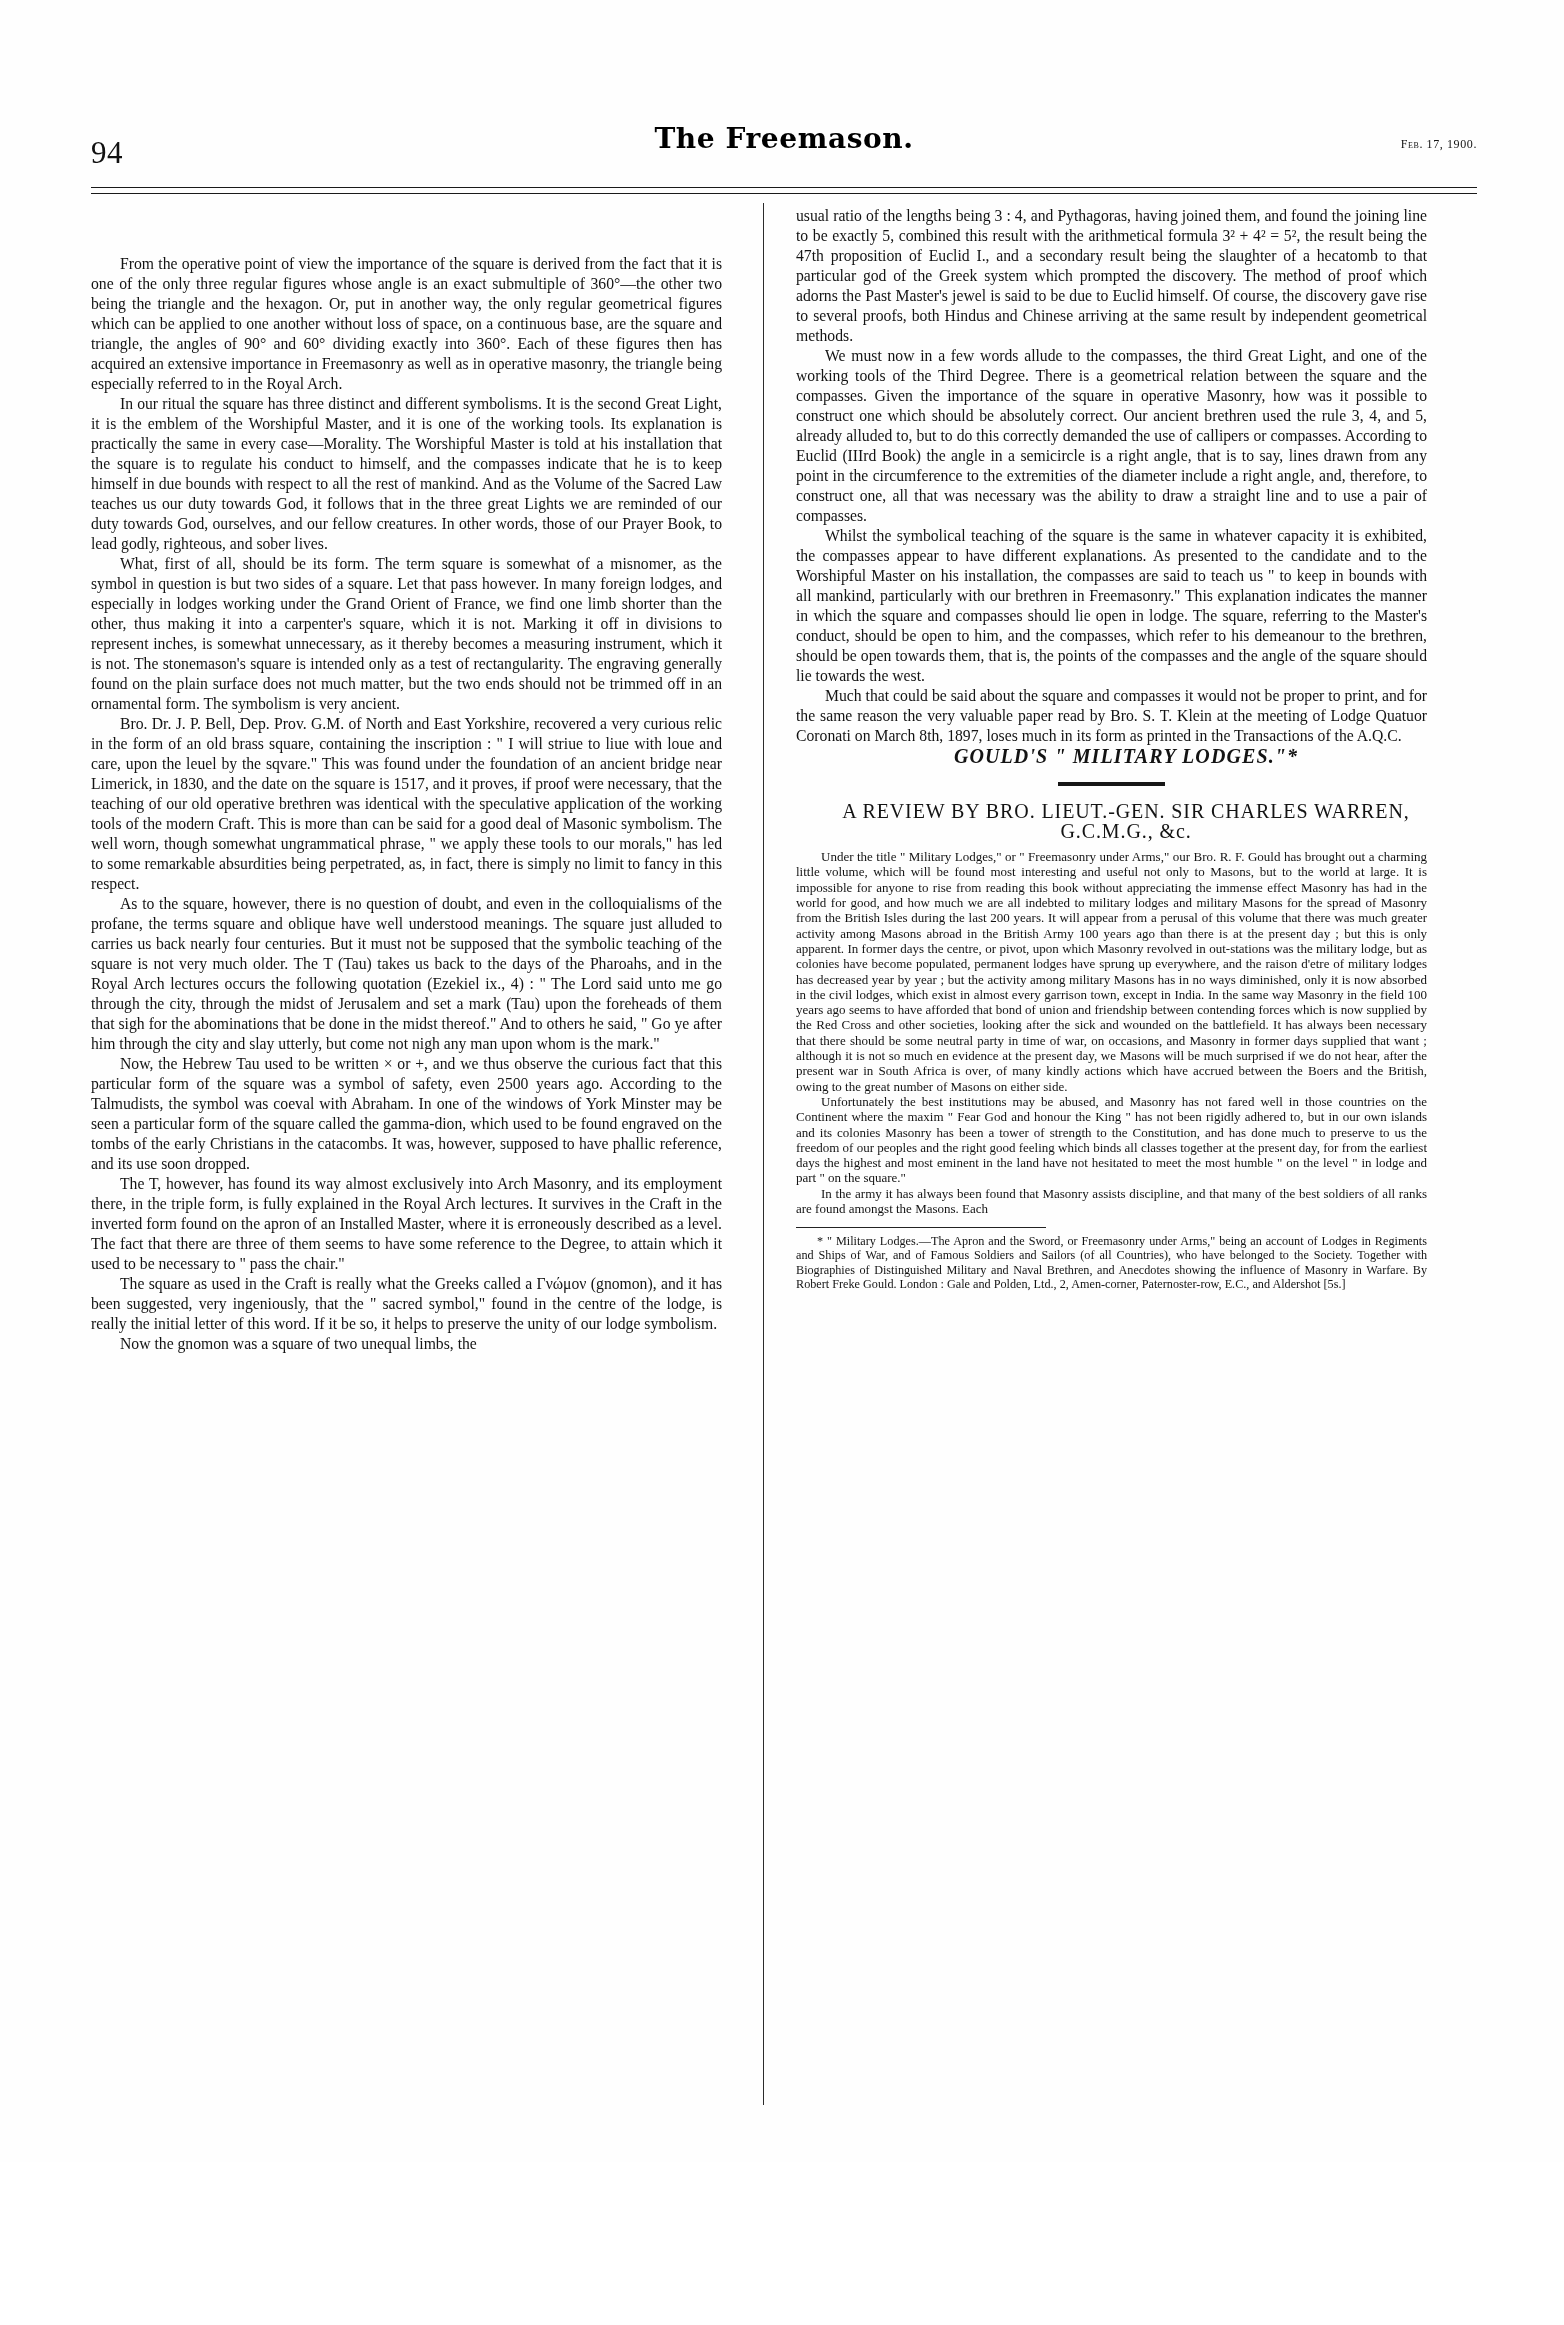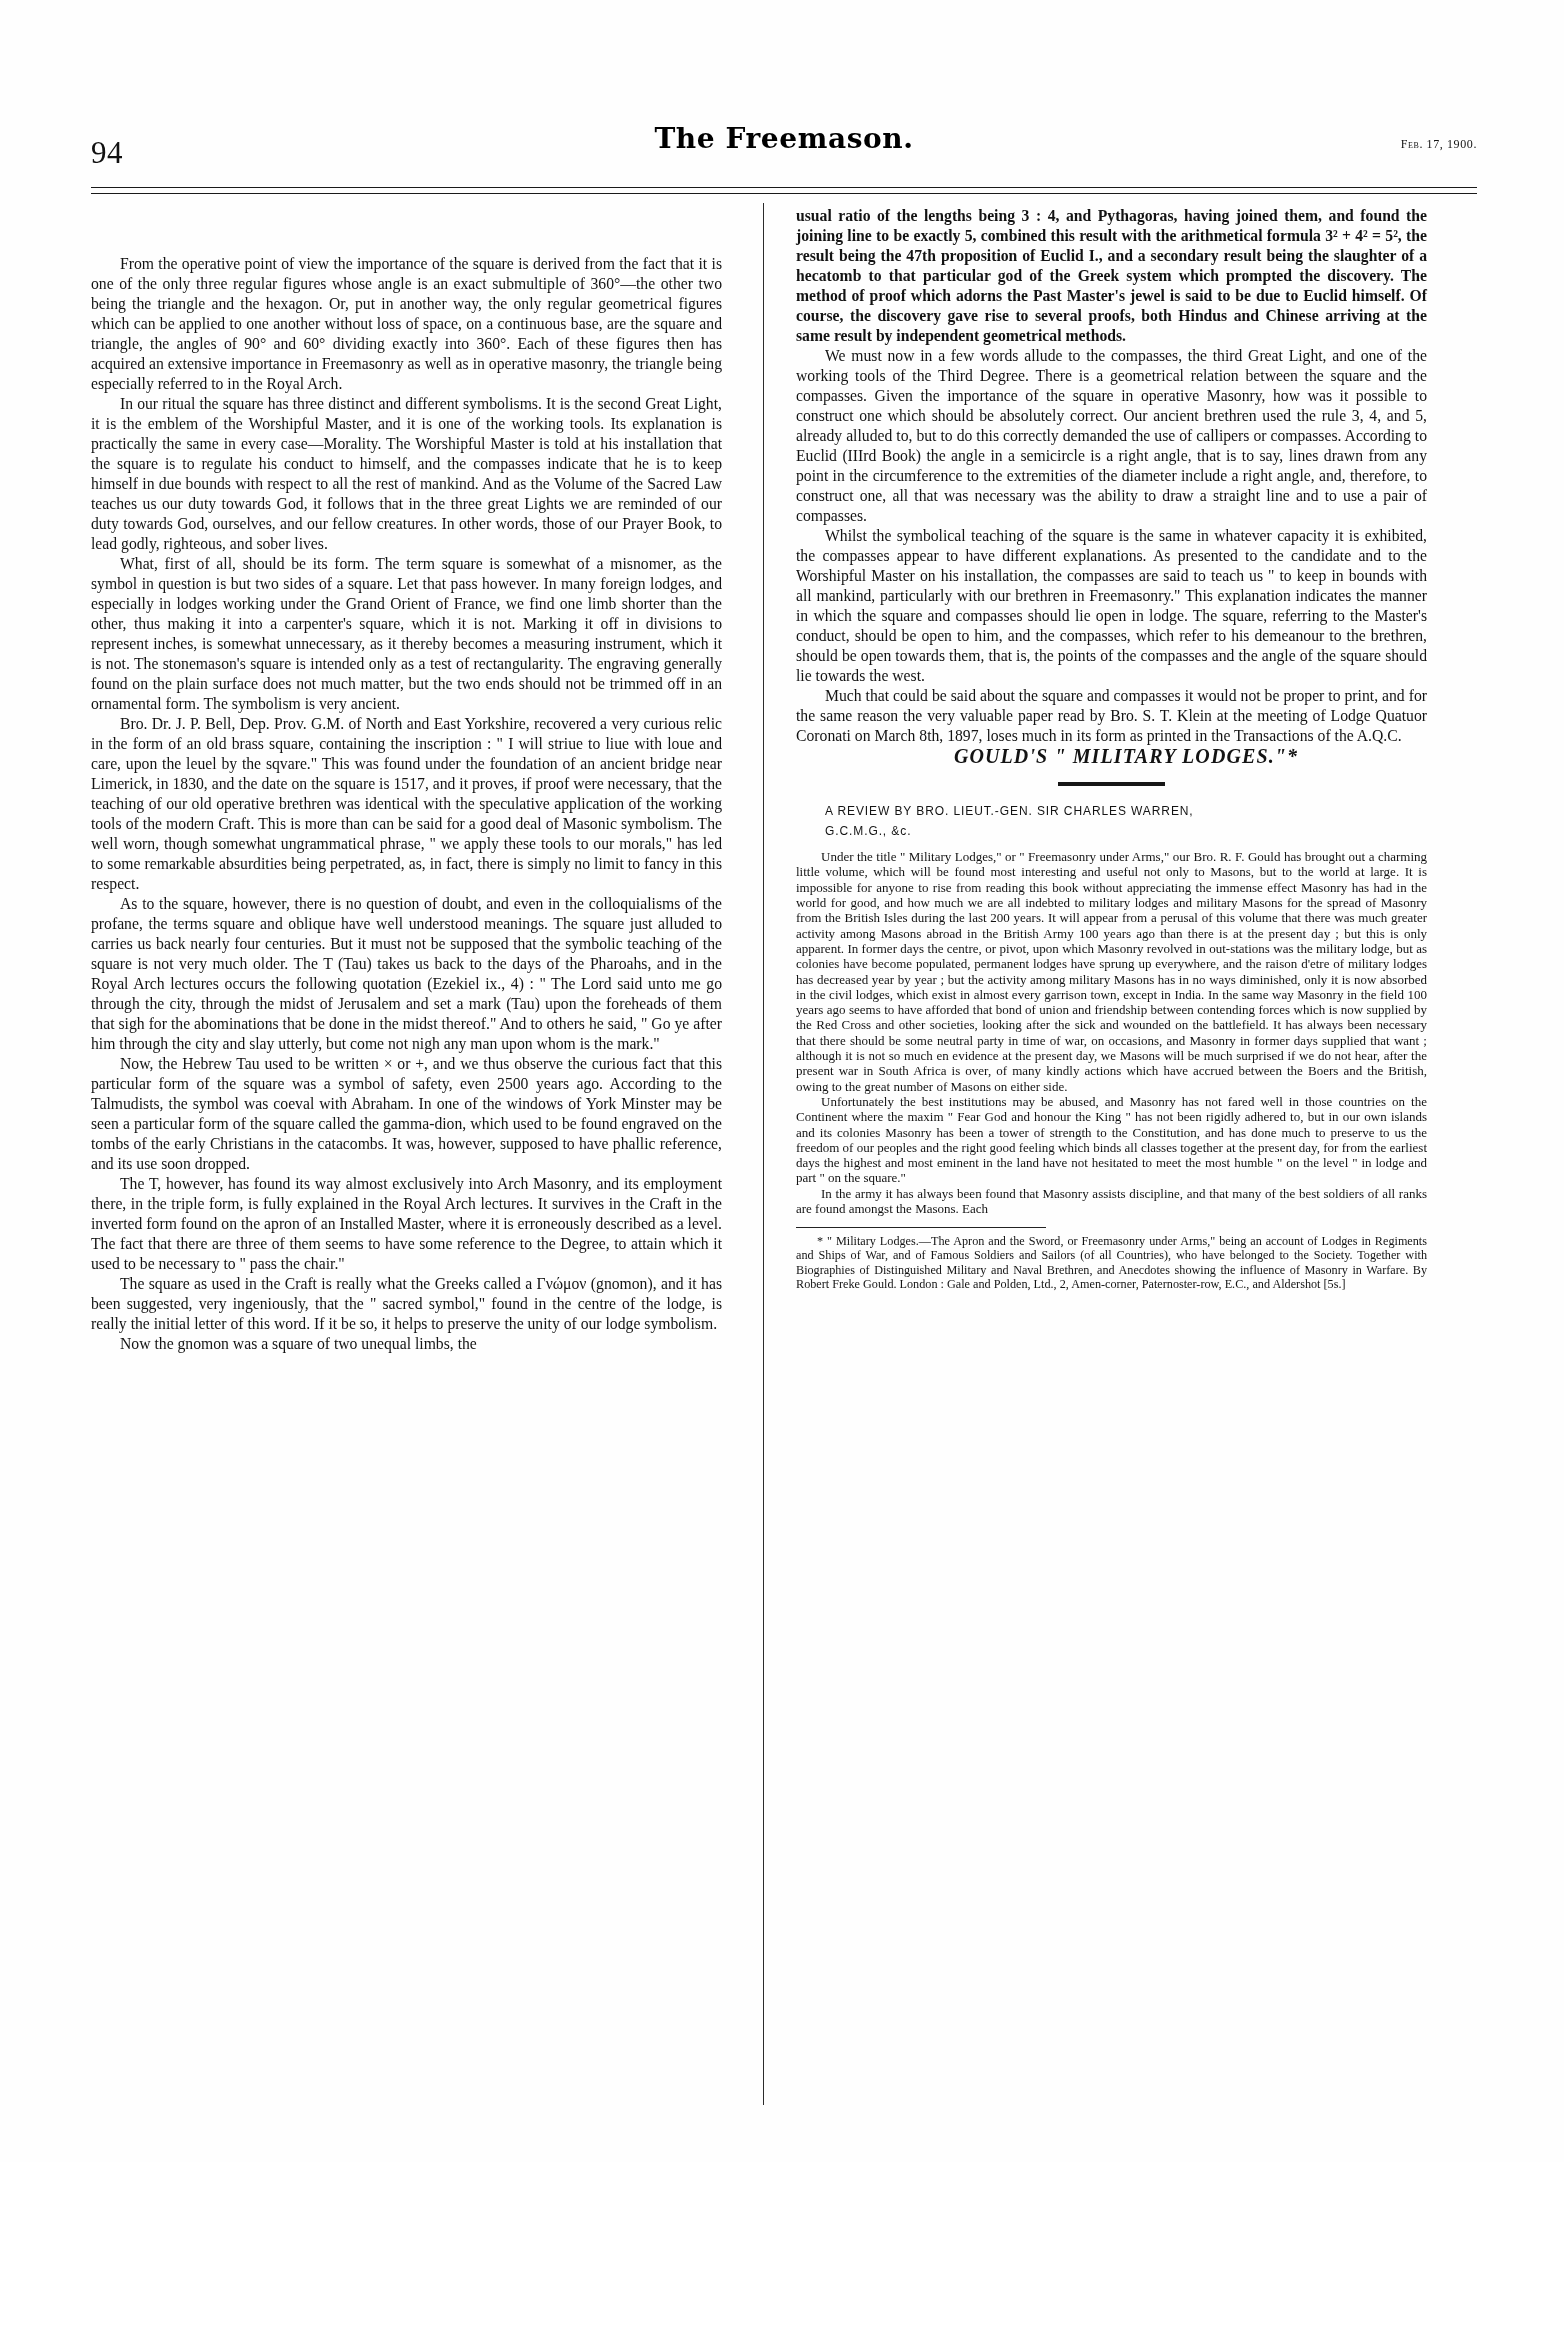--- a/index.html
+++ b/index.html
@@ -95,46 +95,46 @@
     top: 203px;
     width: 0;
     height: 1902px;
     border-left: 1.5px solid #2b2b2b;
   }
 
   .col p {
     margin: 0;
     text-indent: 29px;
   }
-  .col p.noindent { text-indent: 0; font-weight: bold; }
+  .col p.noindent { text-indent: 0; }
 
   
   .short-rule {
     width: 107px;
     height: 0;
     border-top: 4.8px solid #161616;
     margin: 16.3px auto 14.3px auto;
   }
   .review-title {
     text-align: center;
     font-style: italic;
     font-weight: bold;
     font-size: 20px;
     letter-spacing: 1.1px;
     margin: 19px 0 0 0;
     text-indent: 0;
     font-family: "Liberation Serif", serif;
   }
   .review-byline {
-    text-align: left;
-    font-size: 12px;
+    text-align: center;
+    font-size: 20px;
     letter-spacing: 0.9px;
     margin: 0 0 9.6px 0;
     text-indent: 0;
-    font-family: Liberation Sans, sans-serif;
+    font-family: Liberation Serif, serif;
     font-weight: normal;
   }
   .review-byline .ln2 { display: block; }
 
   
   .smallprint {
     font-size: 13px;
     line-height: 15.3px;
     text-align: justify;
     margin-top: 8.6px;

